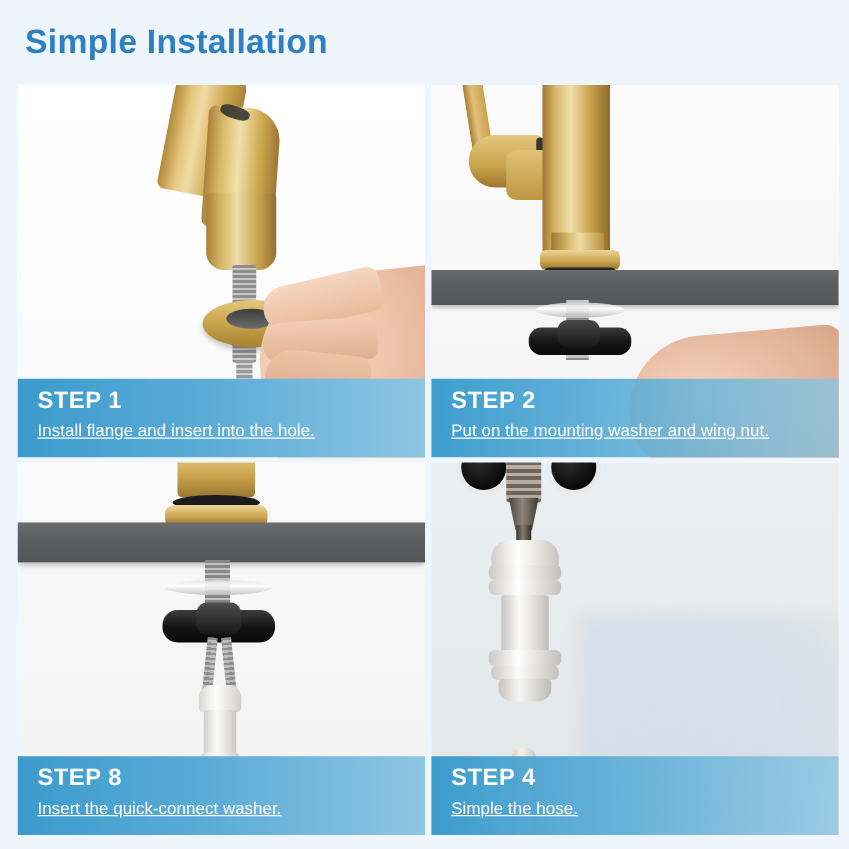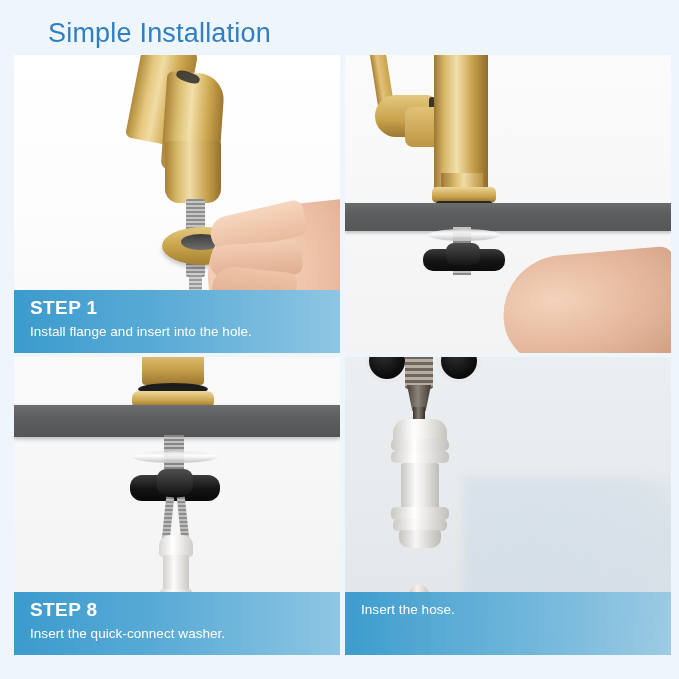--- a/index.html
+++ b/index.html
@@ -7,29 +7,28 @@
     width:679px;height:679px;
     background:#eff5fc;
     font-family:"Liberation Sans", sans-serif;
     overflow:hidden;
   }
   #root{position:relative;width:679px;height:679px;}
 
   
   .title{
     position:absolute;left:20px;top:18px;
-    font-size:27px;font-weight:normal;
+    font-size:27px;font-weight:bold;
     color:#2f80c2;letter-spacing:.2px;
     white-space:nowrap;
-    margin-left:28px;
   }
 
   
   .grid{
-    position:absolute;left:14px;top:55px;
+    position:absolute;left:14px;top:68px;
     width:651px;height:596px;
     display:grid;
     grid-template-columns:326px 326px;
     grid-template-rows:298px 298px;
     column-gap:5px;row-gap:4px;
   }
   .panel{
     position:relative;overflow:hidden;
     background:#fdfdfd;
   }
@@ -41,21 +40,21 @@
     background:linear-gradient(90deg,#3b9bcd 0%,#5aabd6 45%,#8ec6e3 100%);
     color:#ffffff;
     padding:6px 0 0 16px;
     box-sizing:border-box;
     z-index:9;
   }
   .caption.translucent{
     background:linear-gradient(90deg,rgba(48,151,203,.93) 0%,rgba(86,171,214,.88) 45%,rgba(140,197,226,.80) 100%);
   }
   .step-title{font-size:19px;font-weight:bold;letter-spacing:.4px;line-height:24px;}
-  .step-desc{font-size:13.5px;line-height:20px;margin-top:2px;letter-spacing:.05px;}
+  .step-desc{font-size:13.5px;line-height:20px;margin-top:2px;letter-spacing:.05px;text-decoration:underline;}
 
   
   .p1-bg{position:absolute;inset:0;background:
       linear-gradient(180deg,#ffffff 0%,#fcfcfc 60%,#f6f6f6 100%);}
   
   .p1-head{
     position:absolute;left:120px;top:-12px;width:56px;height:100px;
     background:linear-gradient(90deg,#b08a39 0%,#e6c87e 25%,#f0dca4 42%,#cfa84f 72%,#a9823a 100%);
     border-radius:10px 12px 6px 6px;
     transform:rotate(11deg);
@@ -382,20 +381,24 @@
         <div class="p2-stem"></div>
         <div class="p2-flange"></div>
         <div class="p2-gasket"></div>
         <div class="p2-counter"></div>
         <div class="p2-shankb"></div>
         <div class="p2-washer"></div>
         <div class="p2-wing"></div>
         <div class="p2-wingc"></div>
         <div class="p2-hand"></div>
       </div>
+      <div class="caption translucent">
+        <div class="step-title">STEP 2</div>
+        <div class="step-desc">Put on the mounting washer and wing nut.</div>
+      </div>
     </div>
 
     <div class="panel">
       <div class="photo">
         <div class="p3-bg"></div>
         <div class="p3-base"></div>
         <div class="p3-gasket"></div>
         <div class="p3-flange"></div>
         <div class="p3-counter"></div>
         <div class="p3-shank"></div>
@@ -426,18 +429,19 @@
         <div class="p4-rib1"></div>
         <div class="p4-rib2"></div>
         <div class="p4-mid"></div>
         <div class="p4-rib3"></div>
         <div class="p4-rib4"></div>
         <div class="p4-bot"></div>
         <div class="p4-handblur"></div>
         <div class="p4-hose"></div>
       </div>
       <div class="caption translucent">
-        <div class="step-desc">Insert the hose.</div>
+        <div class="step-title">STEP 4</div>
+        <div class="step-desc">Simple the hose.</div>
       </div>
     </div>
 
   </div>
 </div>
 
 </body></html>

